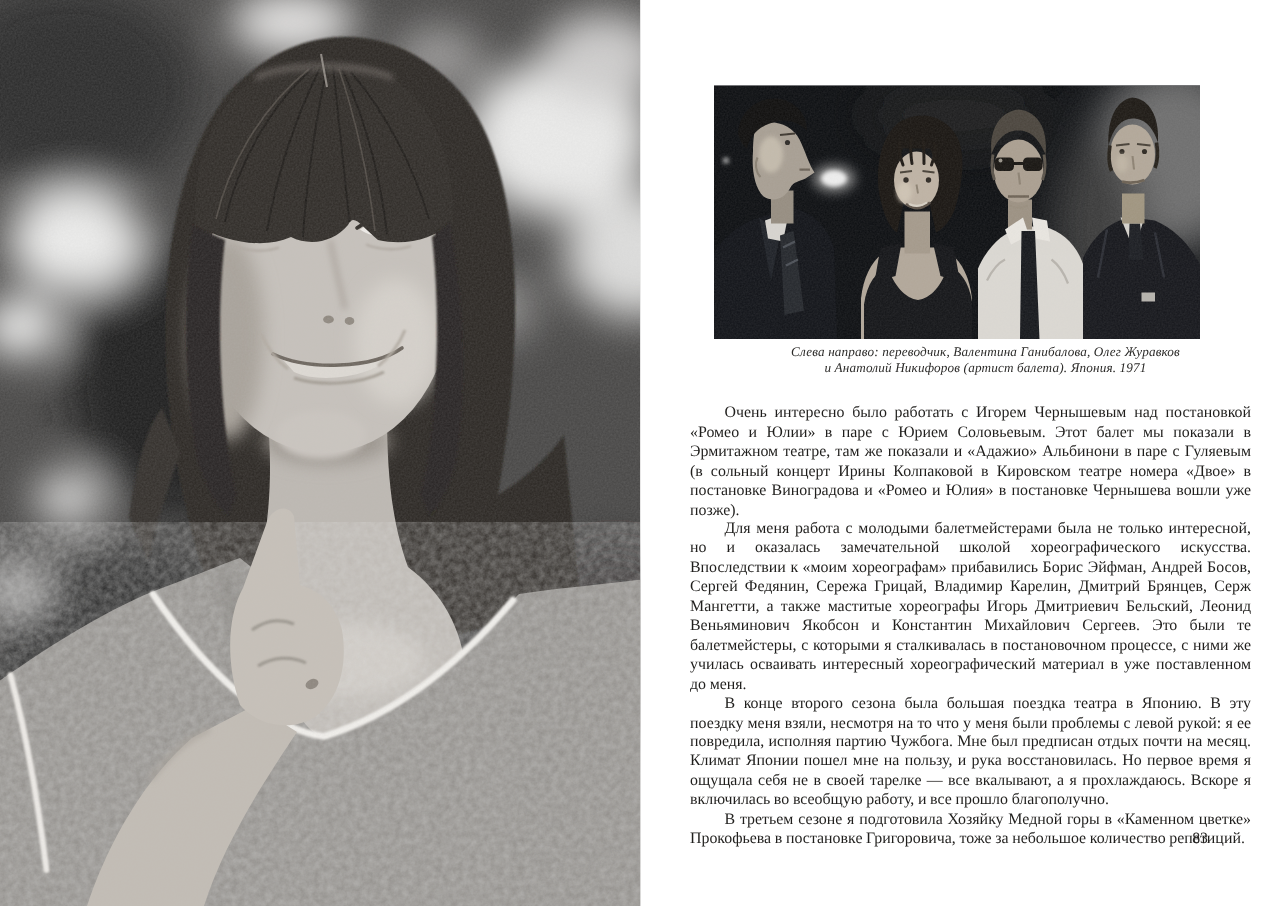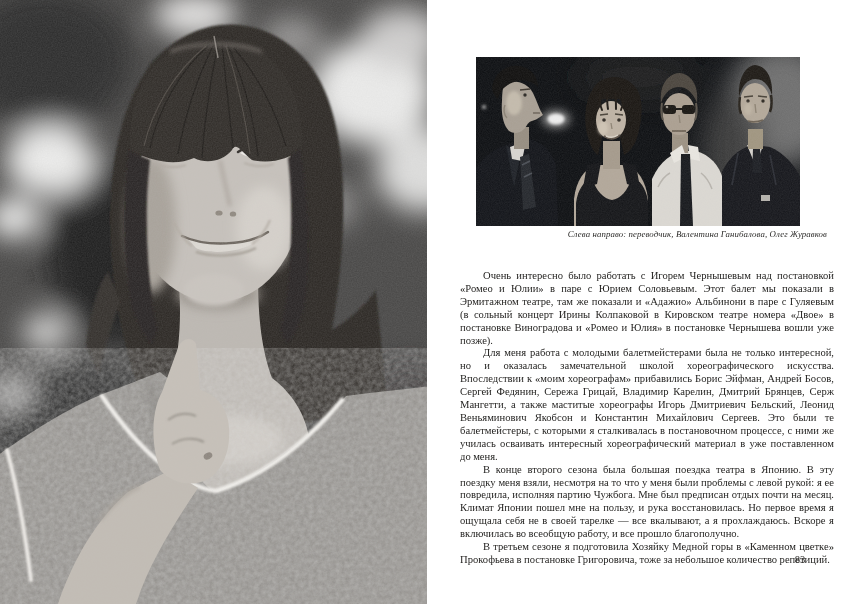--- a/index.html
+++ b/index.html
@@ -8,21 +8,21 @@
     background:#ffffff;overflow:hidden;
     font-family:"Liberation Serif","DejaVu Serif",serif;
   }
   .page-left{position:absolute;left:0;top:0;width:427px;height:604px;overflow:hidden;}
   .page-left svg{display:block;}
   .page-right{position:absolute;left:427px;top:0;width:421px;height:604px;background:#ffffff;}
   .photo-frame{position:absolute;left:49px;top:57px;width:324px;height:169px;overflow:hidden;background:#0b0d10;}
   .caption{
     position:absolute;left:60px;top:229px;width:340px;
     font-size:8.8px;line-height:10.6px;font-style:italic;color:#2b2a28;
-    text-align:right;letter-spacing:0.1px;
+    text-align:center;letter-spacing:0.1px;
   }
   .bodytext{
     position:absolute;left:33px;top:270px;width:374px;
     font-size:10.6px;line-height:12.9px;color:#201f1d;
     text-align:justify;
   }
   .bodytext p{margin:0;text-indent:23px;word-spacing:-0.2px;}
   .folio{
     position:absolute;left:358px;top:554px;width:30px;
     font-size:10.5px;color:#2a2927;text-align:center;
@@ -287,20 +287,21 @@
           <path d="M 272,64 Q 279,66 287,63" fill="none" stroke="#6b6052" stroke-width="1.8"></path>
           <ellipse cx="272" cy="52" rx="4" ry="6" fill="#c0b5a4" filter="url(#g-blurSoft)"></ellipse>
         </g>
 
         <rect x="0" y="0" width="324" height="169" filter="url(#g-grain)" opacity="0.3"></rect>
       </svg>
     </div>
 
     <div class="caption">
       <div>Слева направо: переводчик, Валентина Ганибалова, Олег Журавков</div>
+      <div>и Анатолий Никифоров (артист балета). Япония. 1971</div>
     </div>
 
     <div class="bodytext">
       <p>Очень интересно было работать с Игорем Чернышевым над постановкой «Ромео и Юлии» в паре с Юрием Соловьевым. Этот балет мы показали в Эрмитажном театре, там же показали и «Адажио» Альбинони в паре с Гуляевым (в сольный концерт Ирины Колпаковой в Кировском театре номера «Двое» в постановке Виноградова и «Ромео и Юлия» в постановке Чернышева вошли уже позже).</p>
       <p>Для меня работа с молодыми балетмейстерами была не только интересной, но и оказалась замечательной школой хореографического искусства. Впоследствии к «моим хореографам» прибавились Борис Эйфман, Андрей Босов, Сергей Федянин, Сережа Грицай, Владимир Карелин, Дмитрий Брянцев, Серж Мангетти, а также маститые хореографы Игорь Дмитриевич Бельский, Леонид Веньяминович Якобсон и Константин Михайлович Сергеев. Это были те балетмейстеры, с которыми я сталкивалась в постановочном процессе, с ними же училась осваивать интересный хореографический материал в уже поставленном до меня.</p>
       <p>В конце второго сезона была большая поездка театра в Японию. В эту поездку меня взяли, несмотря на то что у меня были проблемы с левой рукой: я ее повредила, исполняя партию Чужбога. Мне был предписан отдых почти на месяц. Климат Японии пошел мне на пользу, и рука восстановилась. Но первое время я ощущала себя не в своей тарелке — все вкалывают, а я прохлаждаюсь. Вскоре я включилась во всеобщую работу, и все прошло благополучно.</p>
       <p>В третьем сезоне я подготовила Хозяйку Медной горы в «Каменном цветке» Прокофьева в постановке Григоровича, тоже за небольшое количество репетиций.</p>
     </div>
 
     <div class="folio">83</div>

